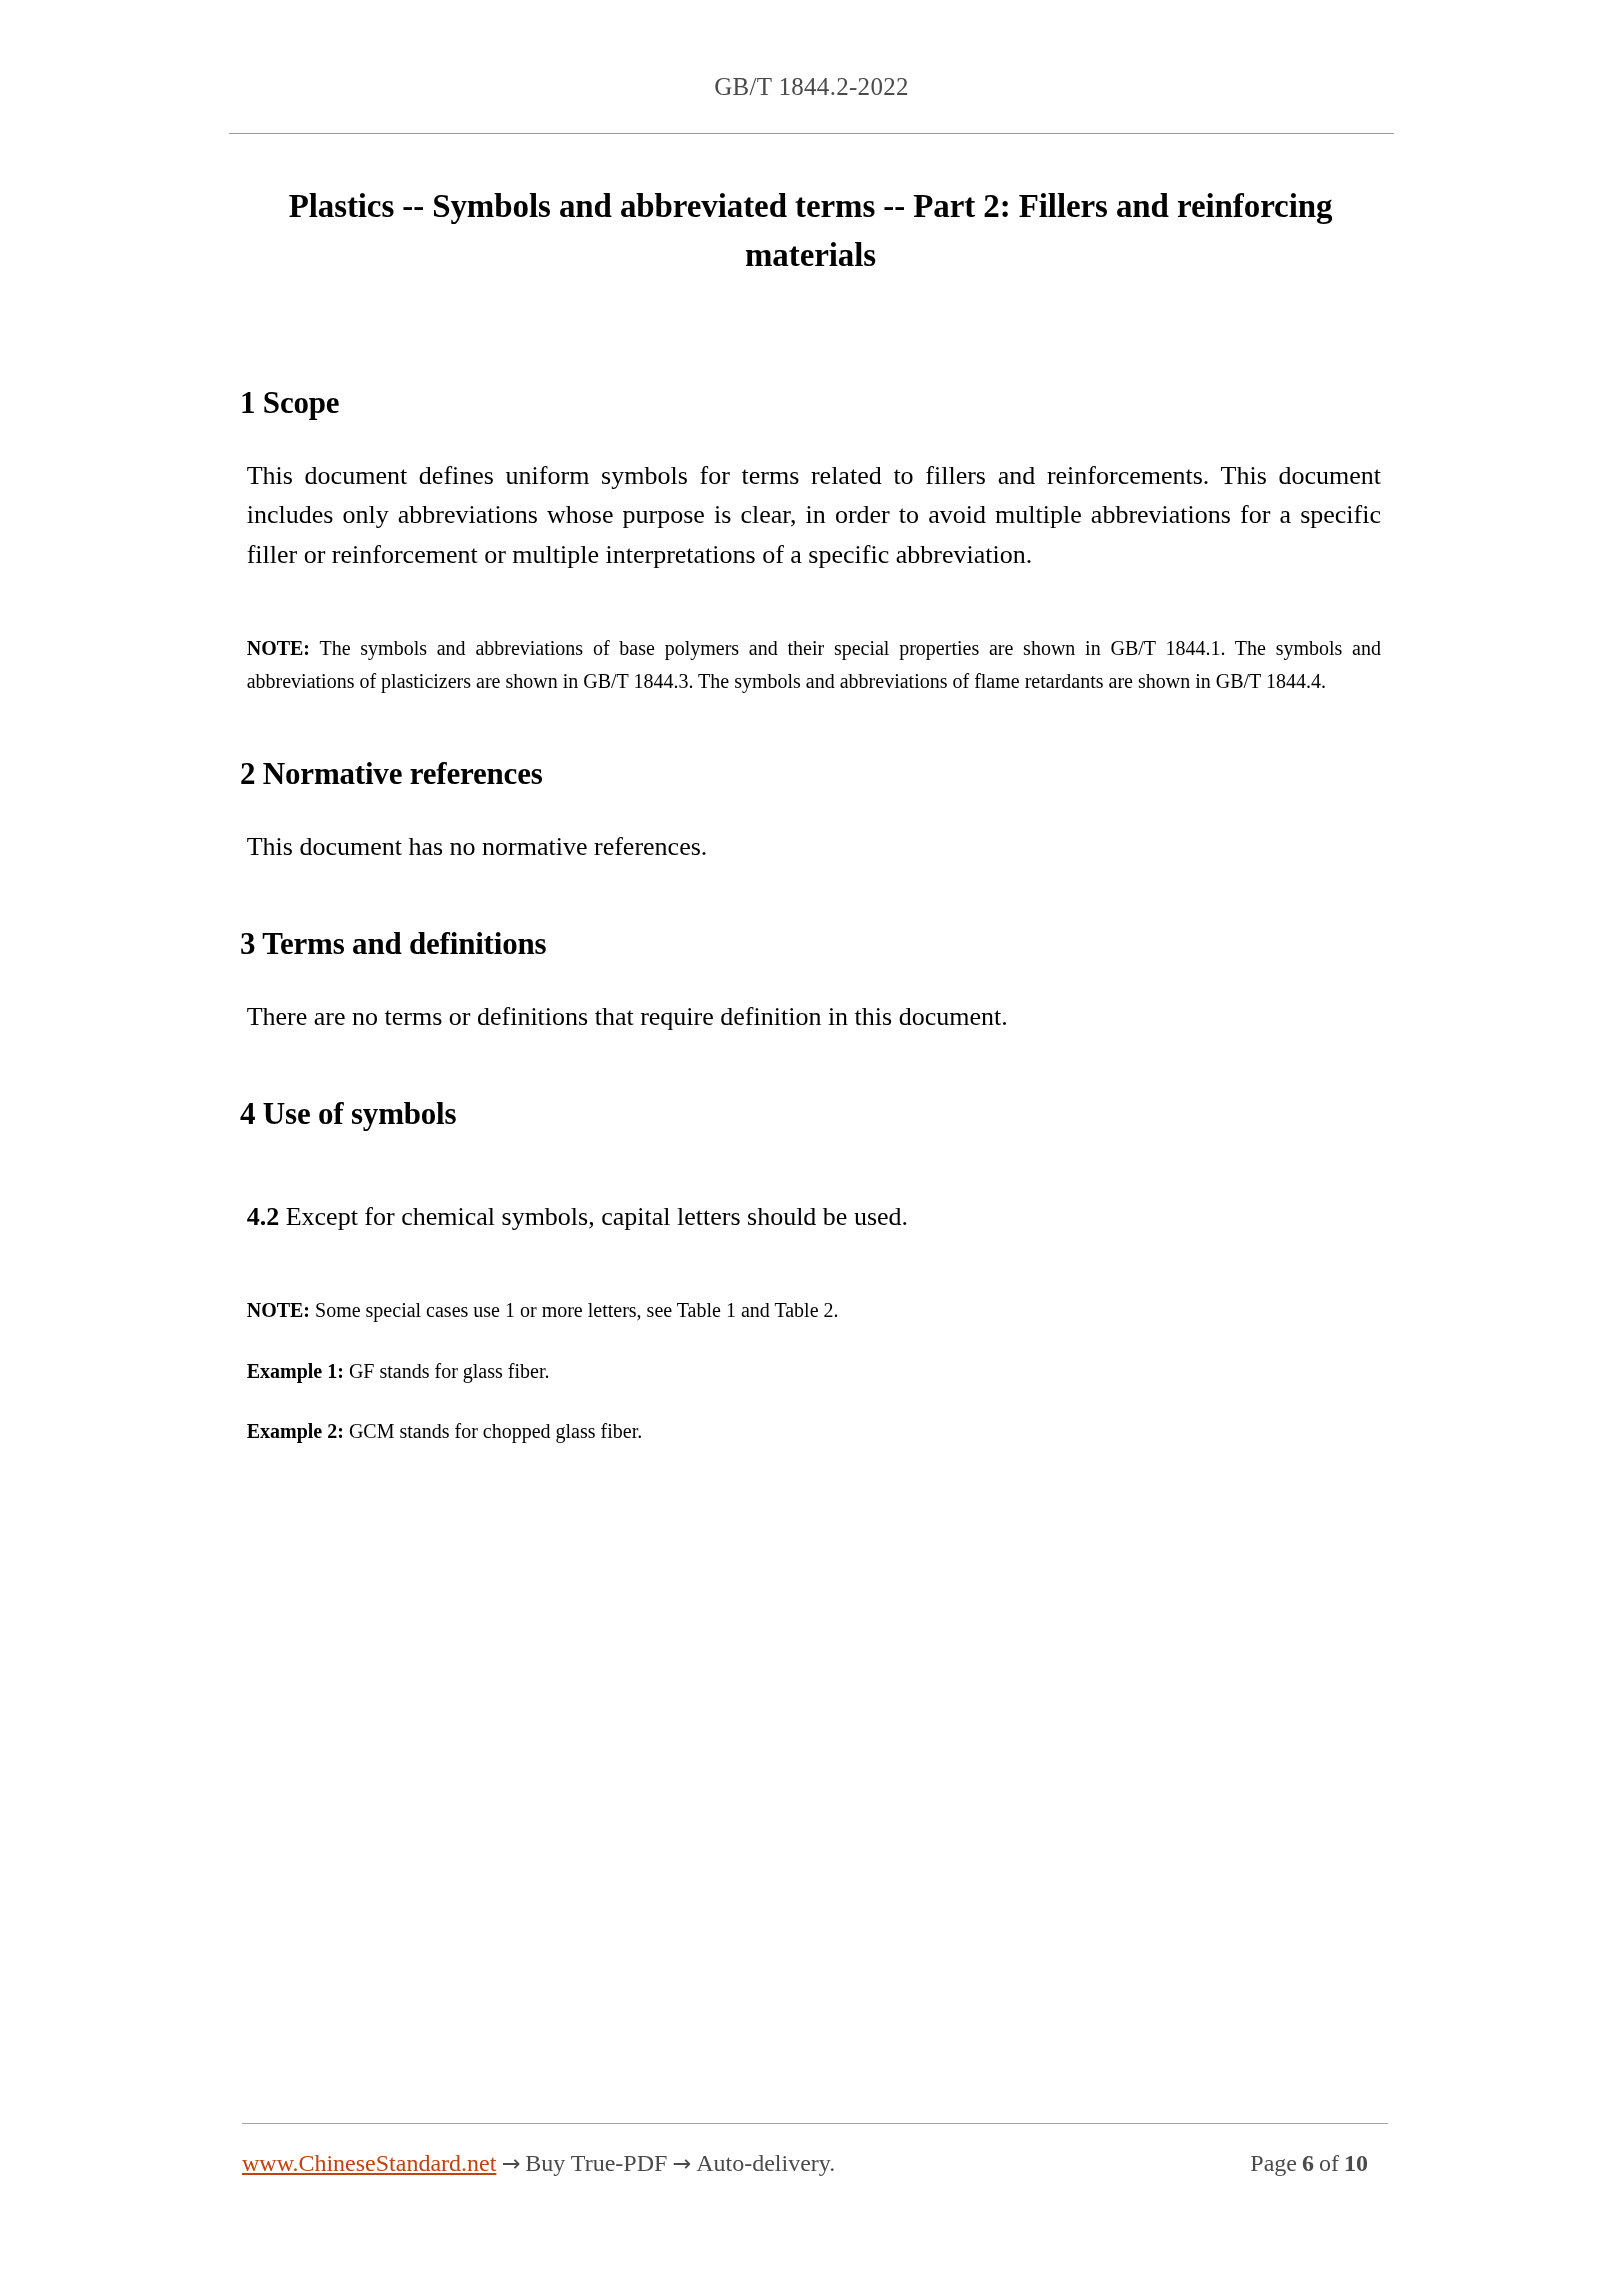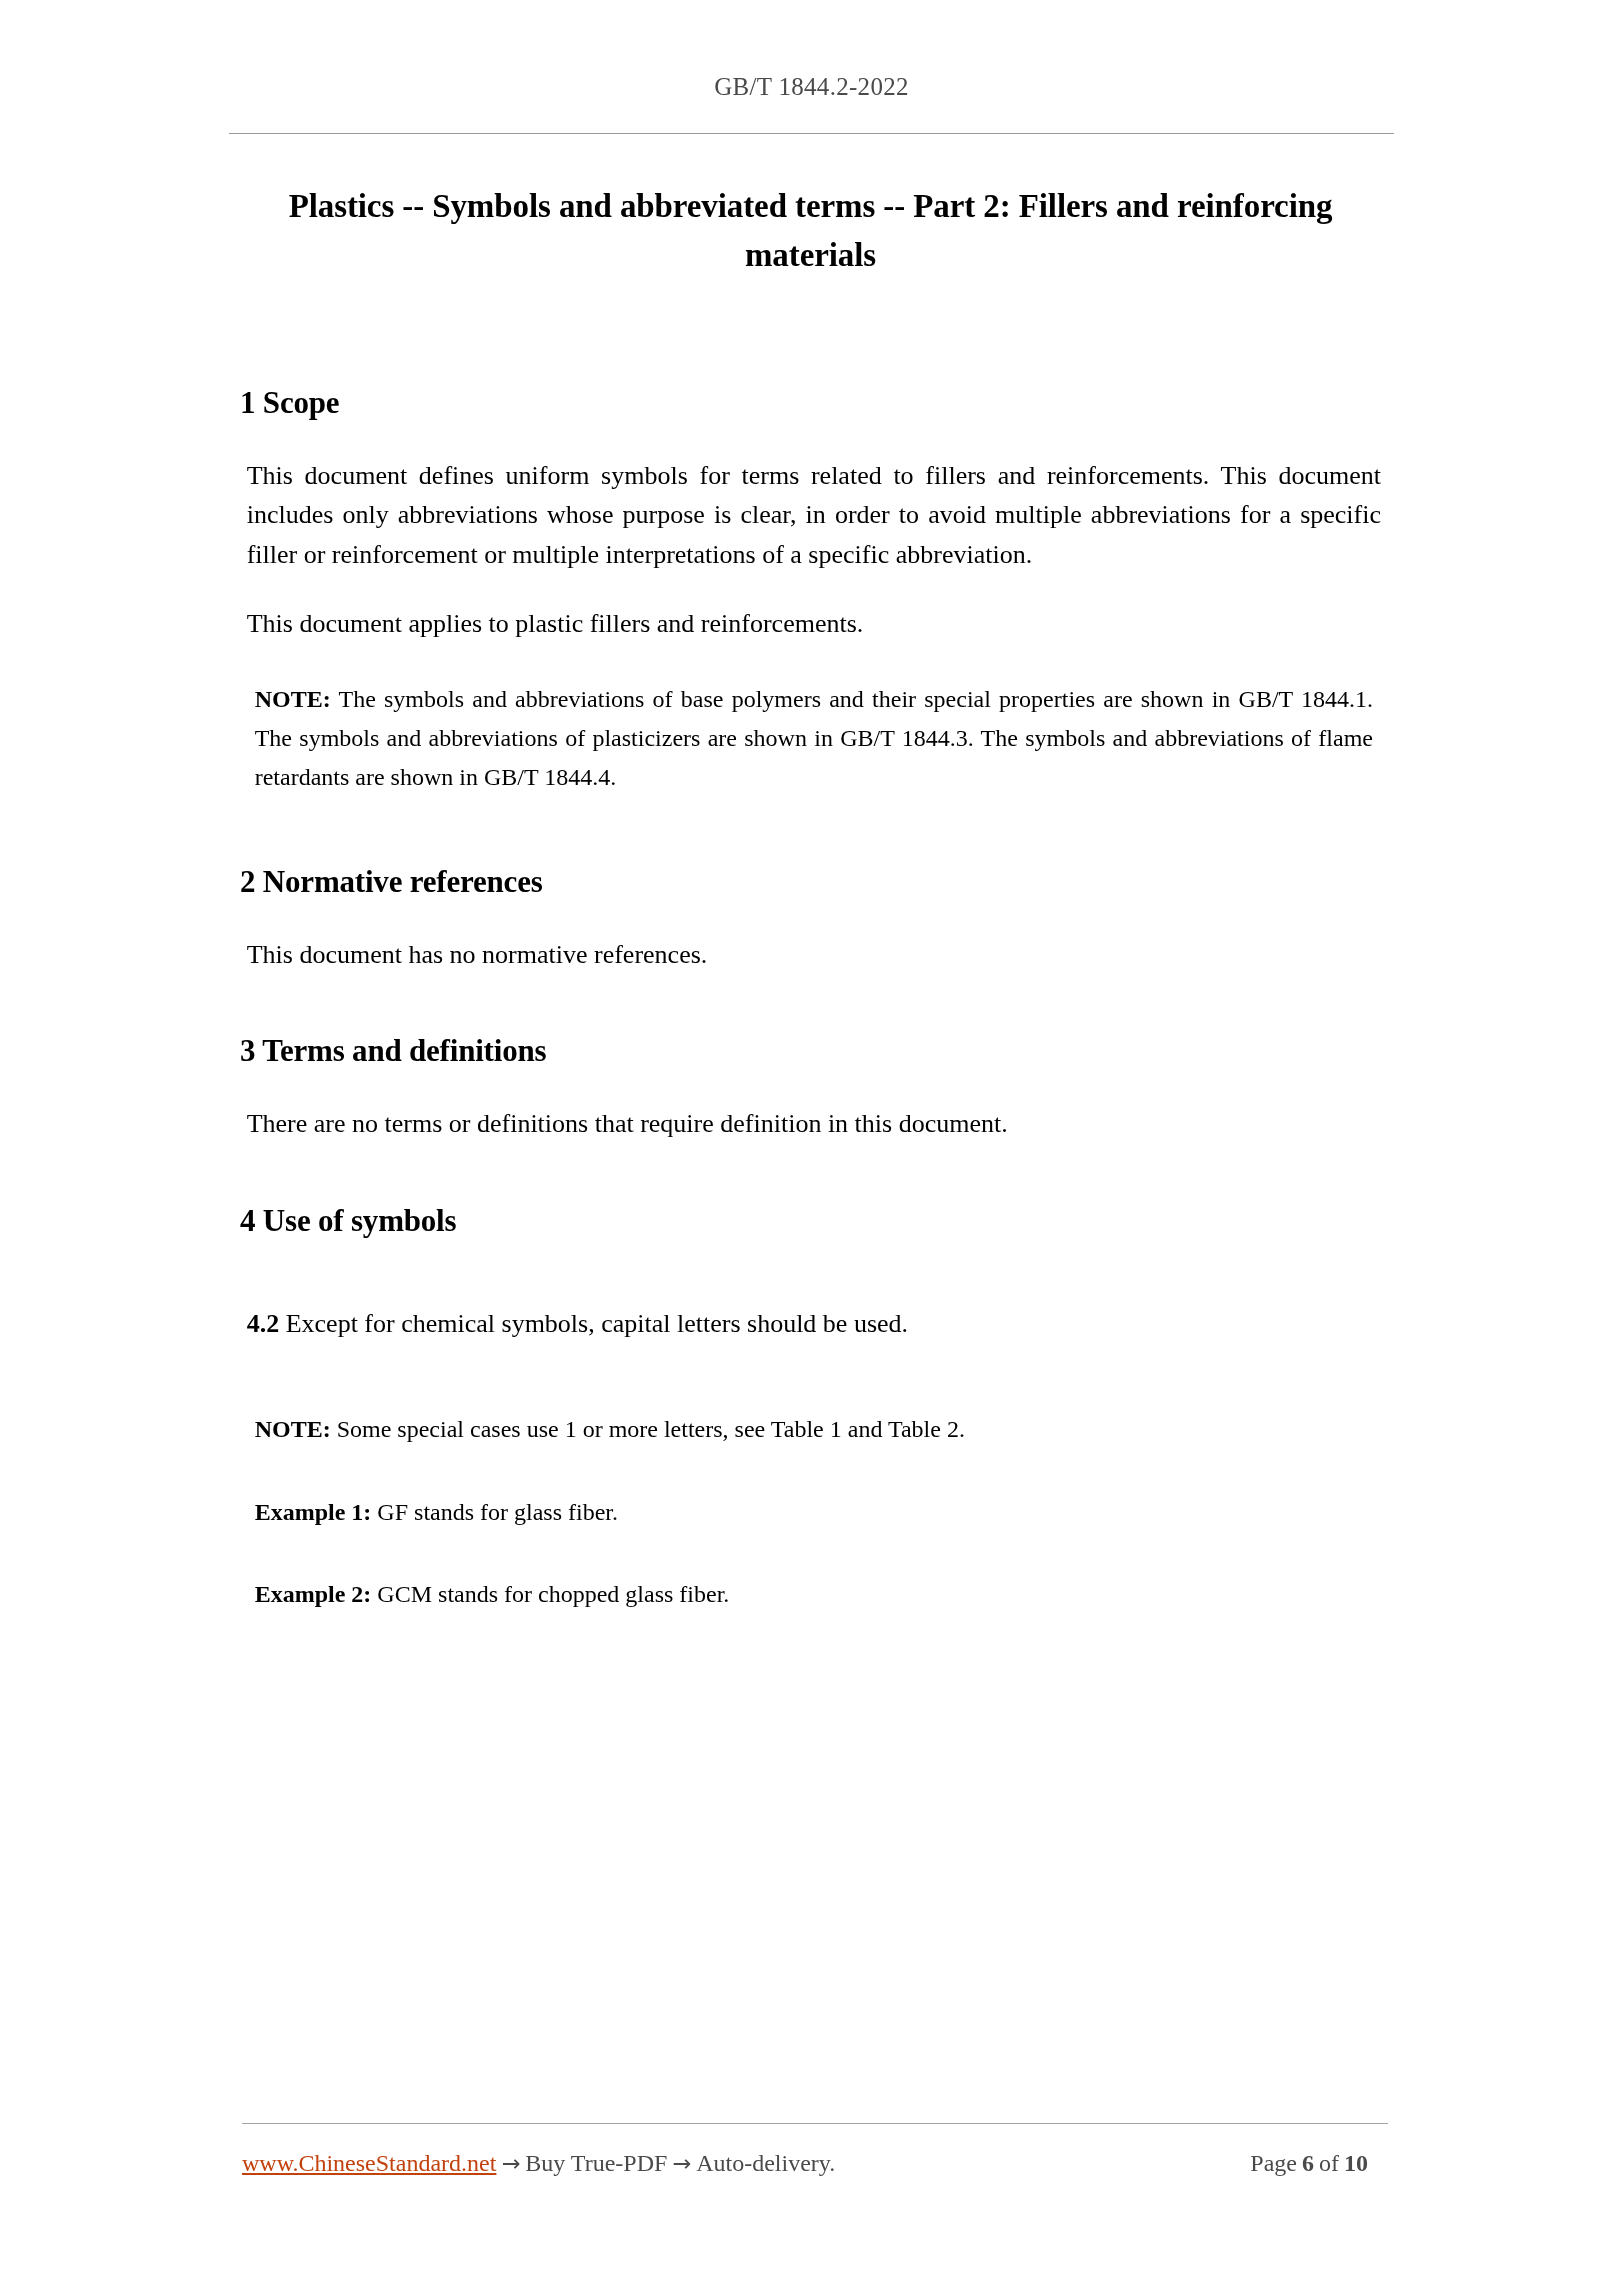--- a/index.html
+++ b/index.html
@@ -84,24 +84,24 @@
     margin: 0;
     padding-left: 6.7px;
     hyphens: none;
   }
 
   .body-par.last-line-left {
     text-align-last: left;
   }
 
   .note-par {
-    font-size: 24px;
+    font-size: 20px;
     line-height: 1.62;
     text-align: justify;
-    margin: 8px;
+    margin: 0;
     padding-left: 6.7px;
   }
 
   .note-par.last-line-left {
     text-align-last: left;
   }
 
   .lbl-bold {
     font-weight: bold;
   }
@@ -179,21 +179,20 @@
     <div class="sp-title-to-s1"></div>
 
     <h2 class="section-heading">1 Scope</h2>
 
     <div class="sp-head-to-par"></div>
 
     <p class="body-par last-line-left">This document defines uniform symbols for terms related to fillers and reinforcements. This document includes only abbreviations whose purpose is clear, in order to avoid multiple abbreviations for a specific filler or reinforcement or multiple interpretations of a specific abbreviation.</p>
 
     <div class="sp-par-to-par"></div>
 
-    <p class="body-par last-line-left">This document applies to plastic fillers and reinforcements.</p>
 
     <div class="sp-note-gap"></div>
 
     <p class="note-par last-line-left"><span class="lbl-bold">NOTE:</span><span> The symbols and abbreviations of base polymers and their special properties are shown in GB/T 1844.1. The symbols and abbreviations of plasticizers are shown in GB/T 1844.3. The symbols and abbreviations of flame retardants are shown in GB/T 1844.4.</span></p>
 
     <div class="sp-par-to-head"></div>
 
     <h2 class="section-heading">2 Normative references</h2>
 
     <div class="sp-head-to-par"></div>

